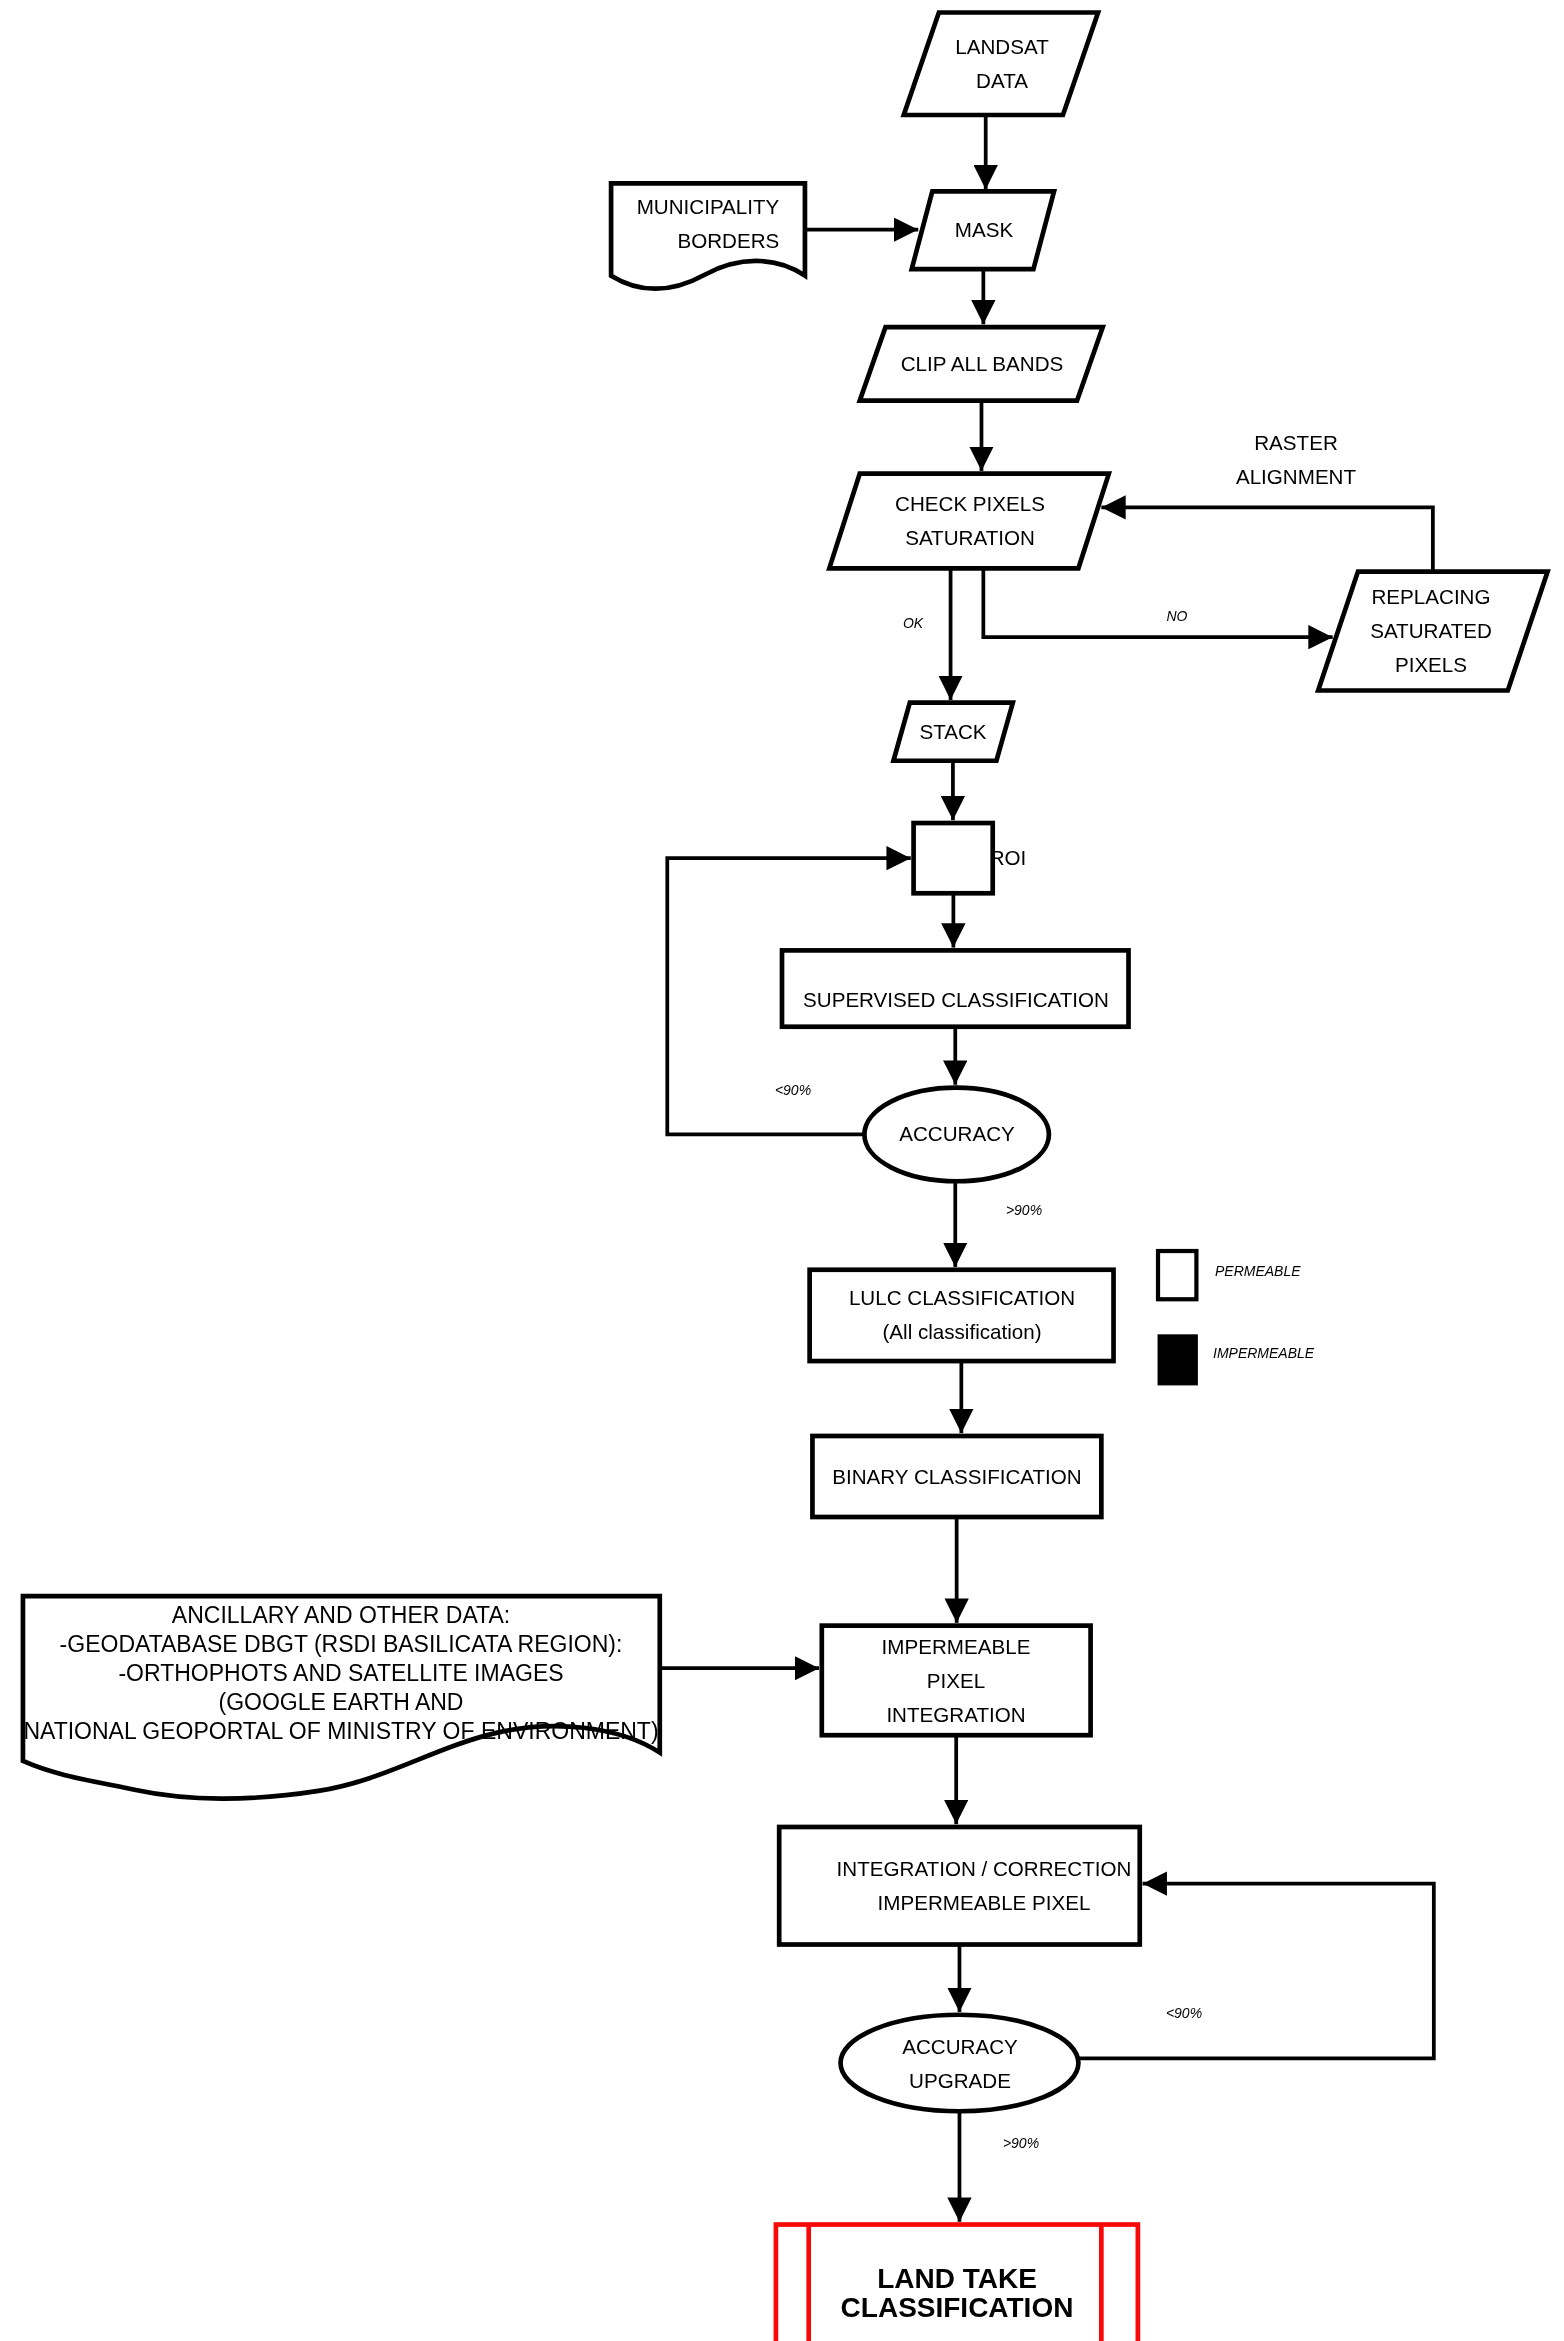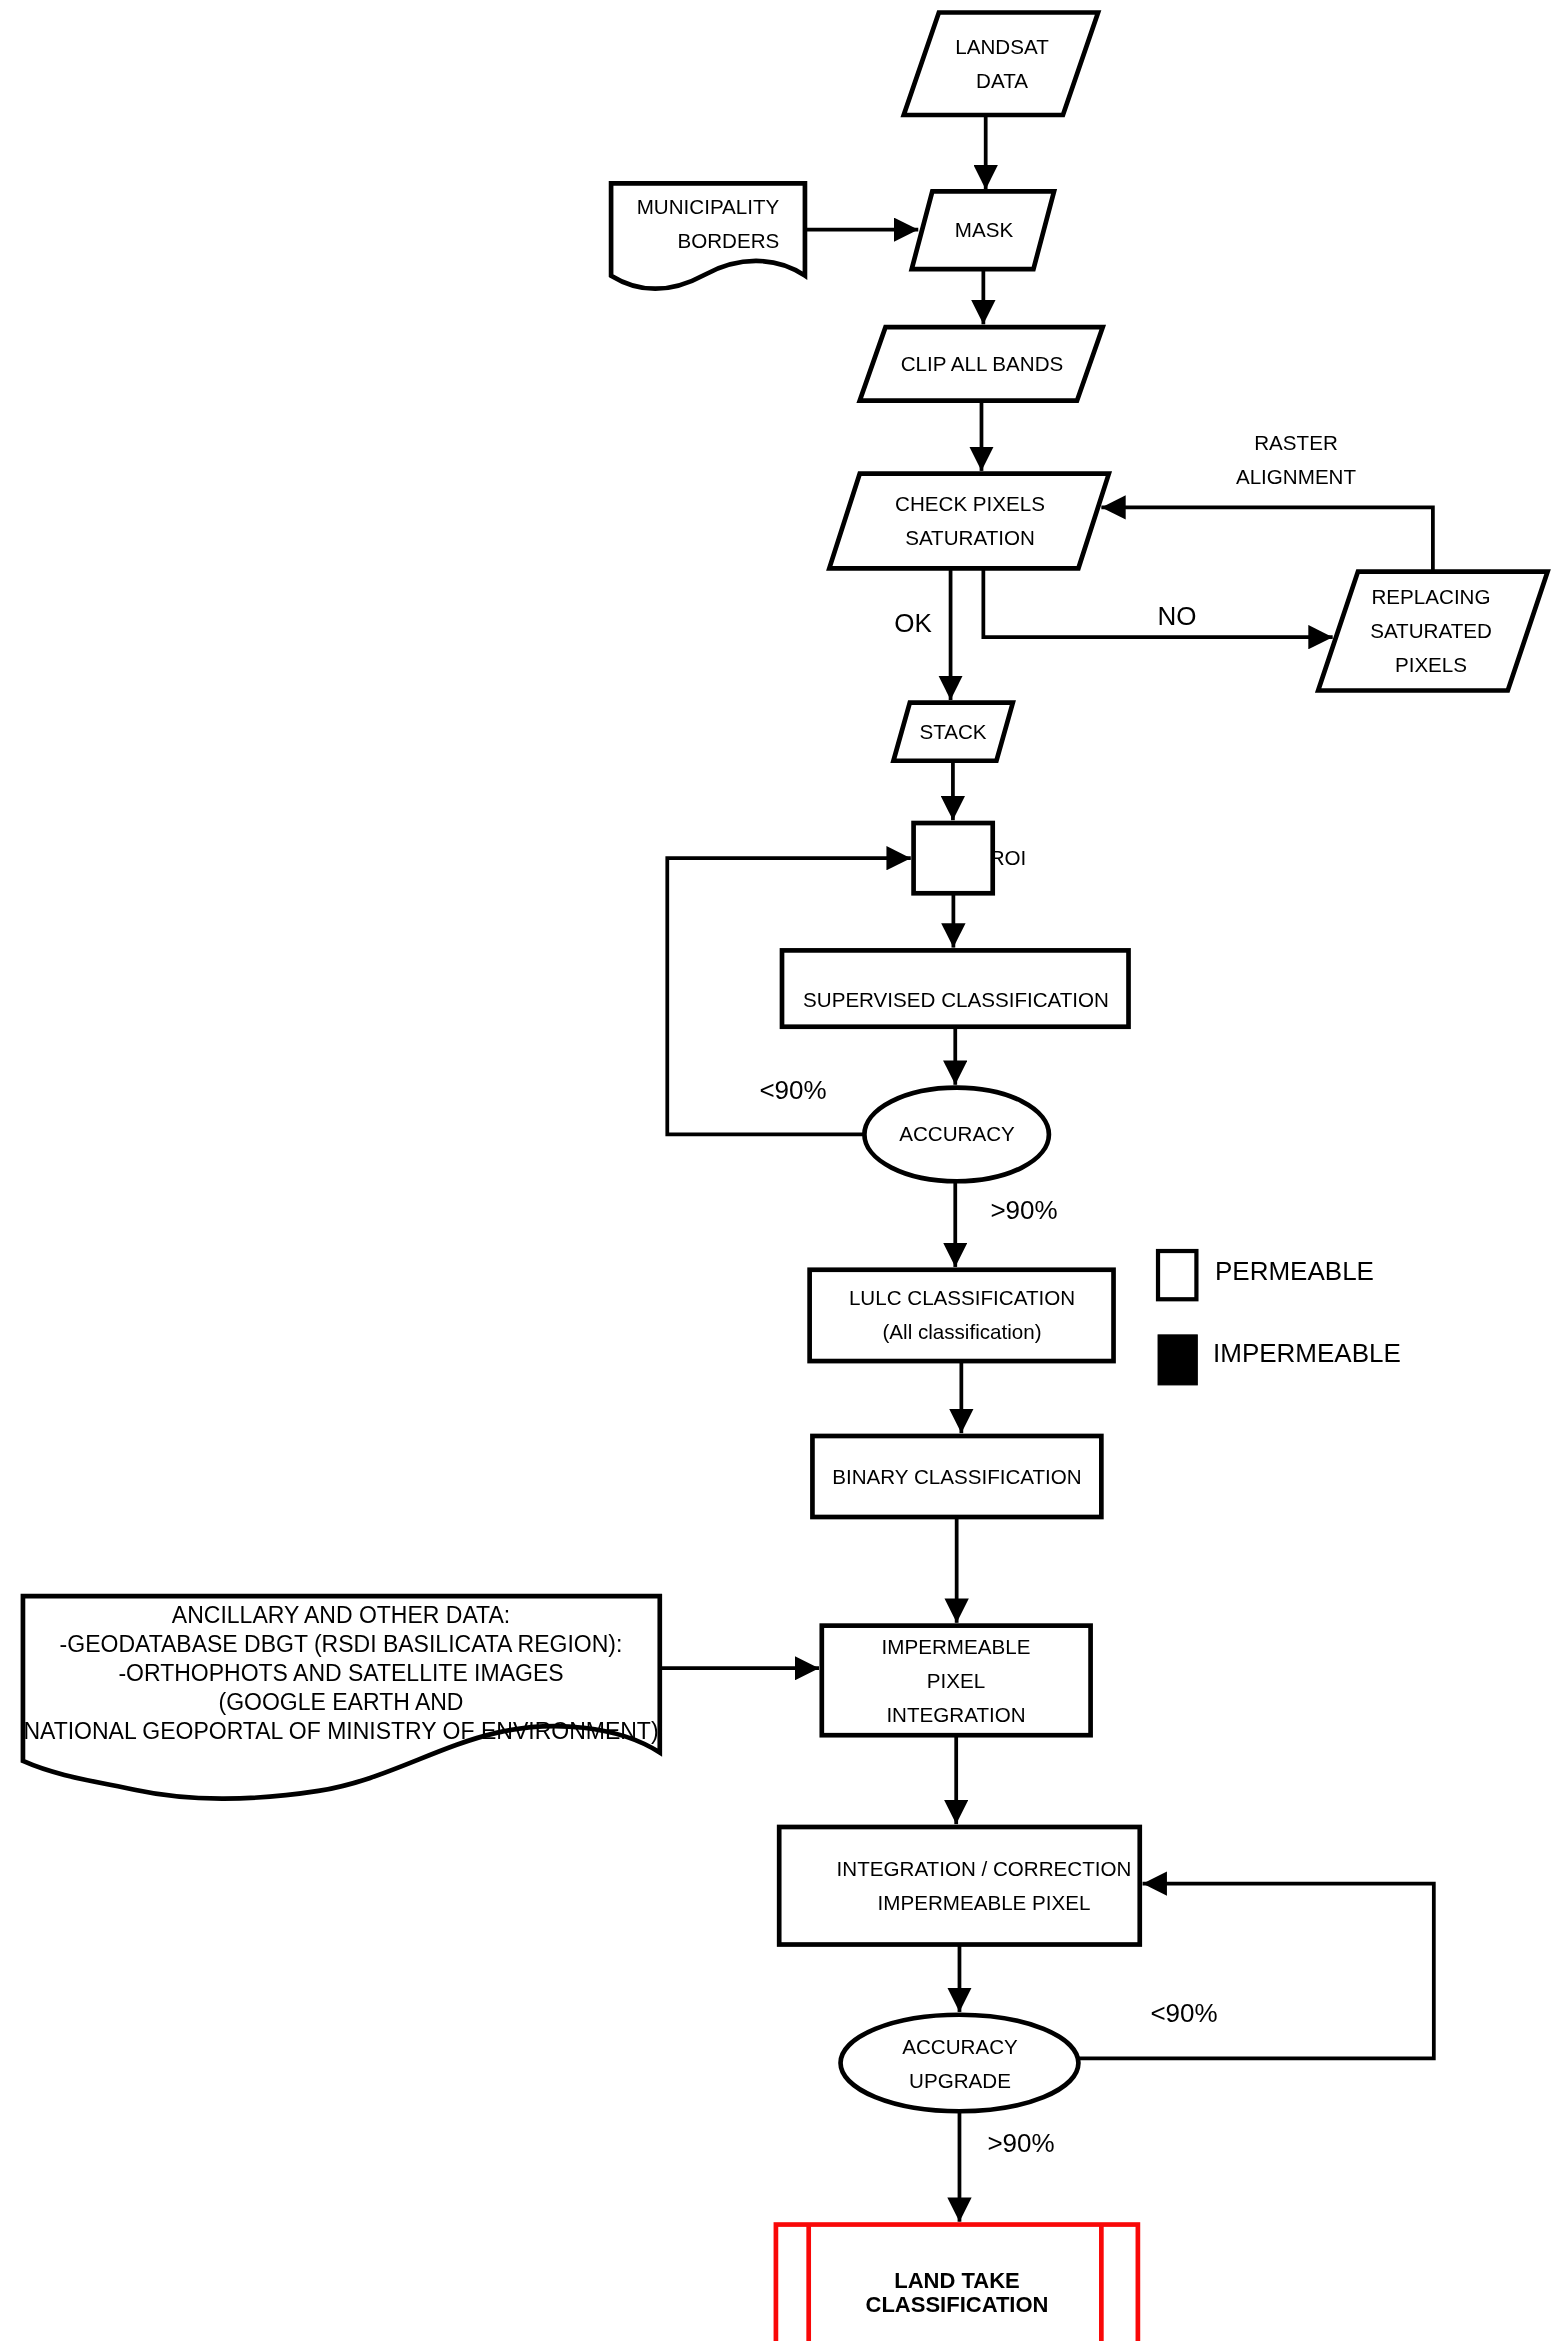--- a/index.html
+++ b/index.html
@@ -24,31 +24,32 @@
     position: absolute;
     transform: translate(-50%, -50%);
     text-align: center;
     white-space: pre-line;
     font-size: 20.6px;
     line-height: 34px;
     color: #000000;
     letter-spacing: 0px;
   }
   .lbl.small {
-    font-size: 26px;
+    font-size: 14px;
     line-height: 23.4px;
+    font-style: italic;
   }
   .lbl.ancillary {
     font-size: 23px;
     line-height: 29px;
   }
   .lbl.bold {
     font-weight: bold;
-    font-size: 22px;
-    line-height: 24px;
+    font-size: 28px;
+    line-height: 29px;
   }
   .lbl.left-anchored {
     transform: translate(0, -50%);
     text-align: left;
   }
 </style>
 </head>
 <body>
 
 <div id="canvas">

